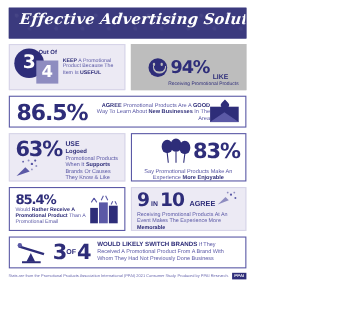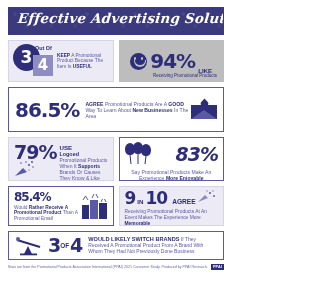--- a/index.html
+++ b/index.html
@@ -96,44 +96,44 @@
   .p1-txt{font-size:4.8px;padding-left:4px;}
 
   
   .p2{height:42px;display:flex;align-items:center;justify-content:center;gap:3px;padding:3px 5px;}
   .smiley{width:17px;height:17px;border-radius:50%;background:#2e2d79;position:relative;flex:0 0 17px;}
   .smiley i{position:absolute;top:4.5px;width:2.2px;height:3.4px;border-radius:1px;background:#bdbdbd;}
   .smiley i.l{left:4px;} .smiley i.r{right:4px;}
   .smiley u{position:absolute;left:3.5px;bottom:3px;width:10px;height:5px;
     border:0;border-bottom:2px solid #bdbdbd;border-radius:0 0 9px 9px;
     border-left:1.6px solid #bdbdbd;border-right:1.6px solid #bdbdbd;}
-  .p2-num{font-size:20px;}
+  .p2-num{font-size:16px;}
   .p2-like{font-size:6.2px;align-self:flex-end;padding-bottom:4px;}
   .p2-sub{position:absolute;right:6px;bottom:3px;font-size:4.5px;color:#2e2d79;}
 
   
-  .p3{height:45px;display:flex;align-items:center;padding:2px 6px;}
+  .p3{height:29px;display:flex;align-items:center;padding:2px 6px;text-align:right;}
   .p3-num{font-size:20px;}
   .p3-txt{font-size:5.1px;padding-left:6px;flex:1;}
   .env{width:26px;height:19px;position:relative;flex:0 0 26px;}
   .env-b{position:absolute;left:0;bottom:0;width:26px;height:14px;background:#2e2d79;}
   .env-f{position:absolute;left:0;bottom:0;width:0;height:0;
     border-left:13px solid transparent;border-right:13px solid transparent;border-bottom:9px solid #5b59a6;}
   .env-h{position:absolute;left:9.5px;top:0;width:7px;height:7px;background:#2e2d79;
     transform:rotate(-45deg);border-radius:3px 0 3px 3px;}
 
   
   .p4{height:44px;display:flex;align-items:flex-start;padding:5px 4px 3px 5px;}
   .p4-num{font-size:19px;}
   .p4-txt{font-size:5px;padding-left:3px;padding-top:1px;}
   .firework{position:absolute;left:5px;bottom:3px;width:22px;height:18px;}
 
   
   .p5{height:44px;padding:4px 5px 3px 5px;}
-  .p5-top{display:flex;align-items:center;justify-content:space-between;gap:2px;font-style:italic;}
+  .p5-top{display:flex;align-items:center;justify-content:flex-end;gap:2px;}
   .p5-num{font-size:19px;}
   .p5-sub{font-size:5.1px;text-align:center;padding-top:3px;}
   .balloons{width:27px;height:24px;position:relative;flex:0 0 27px;}
   .bal{position:absolute;width:10px;height:12px;border-radius:50% 50% 45% 45%;background:#2e2d79;}
 
   
   .p6{height:40px;display:flex;align-items:center;padding:3px 4px 3px 5px;}
   .p6-l{flex:1;}
   .p6-num{font-size:12px;}
   .p6-txt{font-size:4.8px;padding-top:2px;}
@@ -206,21 +206,21 @@
         <div class="env-b"></div>
           <div class="env-f"></div>
           <div class="env-h"></div>
       </div>
     </div>
   </div>
 
   <div class="row">
 
     <div class="card half lav p4">
-      <div class="big p4-num">79%</div>
+      <div class="big p4-num">63%</div>
       <div class="p4-txt">
         <div class="kicker" style="font-size:6.2px">USE</div>
         <div class="kicker" style="font-size:5.4px">Logoed</div>
         <div class="body-txt" style="padding-top:1px"><span>Promotional Products When It </span><b>Supports</b><span> Brands Or Causes They Know &amp; Like</span></div>
       </div>
       <svg class="firework" viewBox="0 0 22 18">
         <path d="M1 17 L9 9 L13 13 Z" fill="#5b59a6"></path>
         <circle cx="15" cy="6" r="1.1" fill="#5b59a6"></circle>
           <circle cx="18" cy="3" r="1" fill="#5b59a6"></circle>
         <circle cx="12" cy="3" r="0.9" fill="#8e8cc0"></circle>

